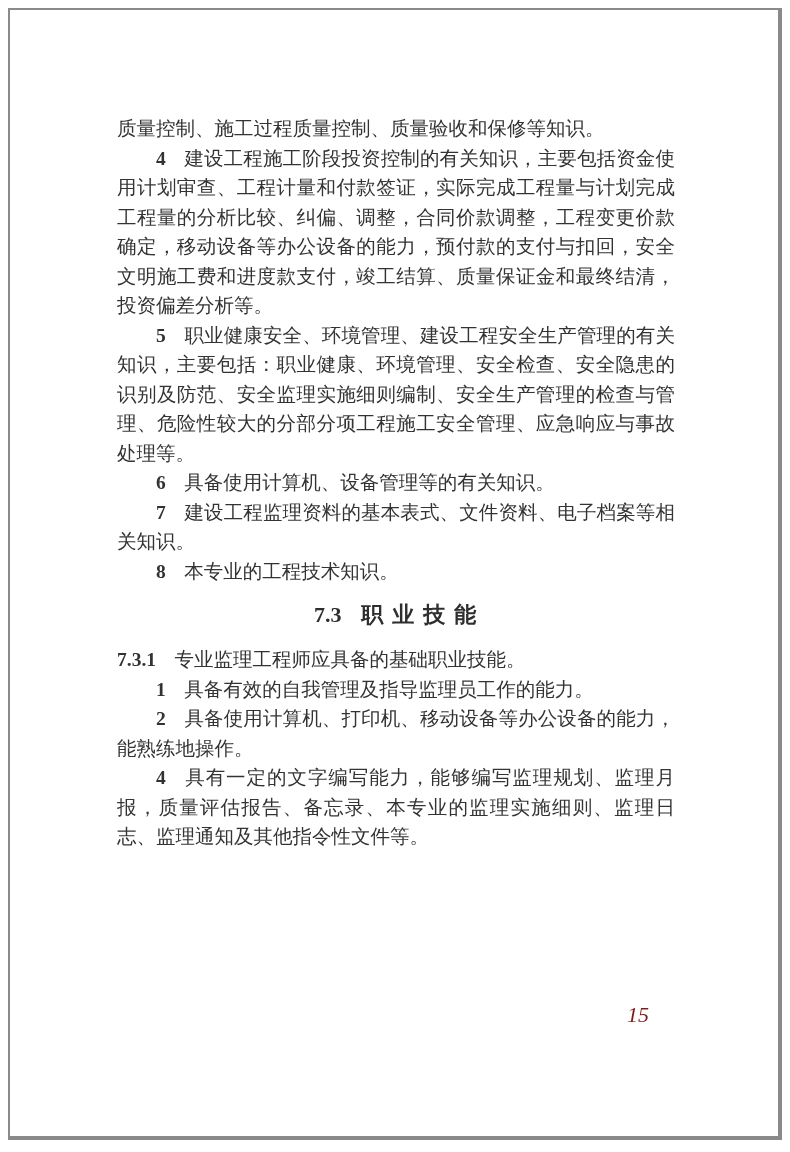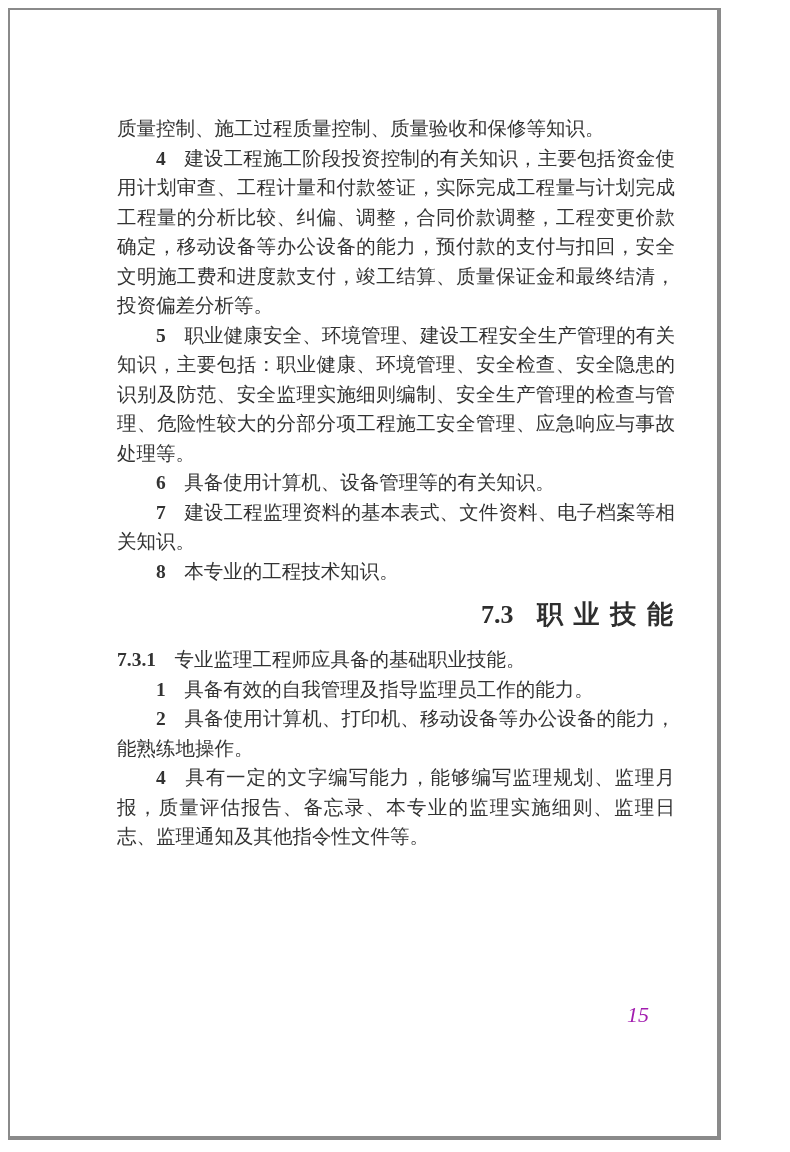--- a/index.html
+++ b/index.html
@@ -4,21 +4,21 @@
 <style>
   html, body {
     margin: 0; padding: 0;
     width: 790px; height: 1152px;
     background: #ffffff;
     overflow: hidden;
   }
   .sheet {
     position: absolute;
     left: 8px; top: 8px;
-    width: 713px; height: 1132px;
+    width: 774px; height: 1132px;
     box-sizing: border-box;
     background: #ffffff;
     border: solid #8a8a8a;
     border-width: 2px 4px 4px 2px;
   }
   .content {
     position: absolute;
     left: 107px; top: 104px;
     width: 558px;
     font-family: "Liberation Serif", "DejaVu Serif", serif;
@@ -28,37 +28,37 @@
     text-align: justify;
   }
   .content p { margin: 0; padding: 0; }
   .item { text-indent: 2em; }
   .num {
     font-weight: bold;
     padding-right: 0.95em;
   }
   .heading {
     margin: 14px 0 15px 0;
-    text-align: right;
-    font-size: 26px;
+    text-align: center;
+    font-size: 22px;
     line-height: 30px;
     font-weight: bold;
     color: #2e2e2e;
     text-indent: 0;
   }
   .hnum { margin-right: 0.9em; }
   .htitle { letter-spacing: 0.08em; }
   .clause { text-indent: 0; }
   .folio {
     position: absolute;
     left: 617px; top: 992px;
     font-family: "Liberation Serif", "DejaVu Serif", serif;
     font-style: italic;
     font-size: 22px;
-    color: #a21caf;
+    color: #7f1d1d;
   }
 </style>
 </head>
 <body>
 
 <div class="sheet">
   <div class="content">
 
     <p class="cont"><span>质量控制、施工过程质量控制、质量验收和保修等知识。</span></p>
 

